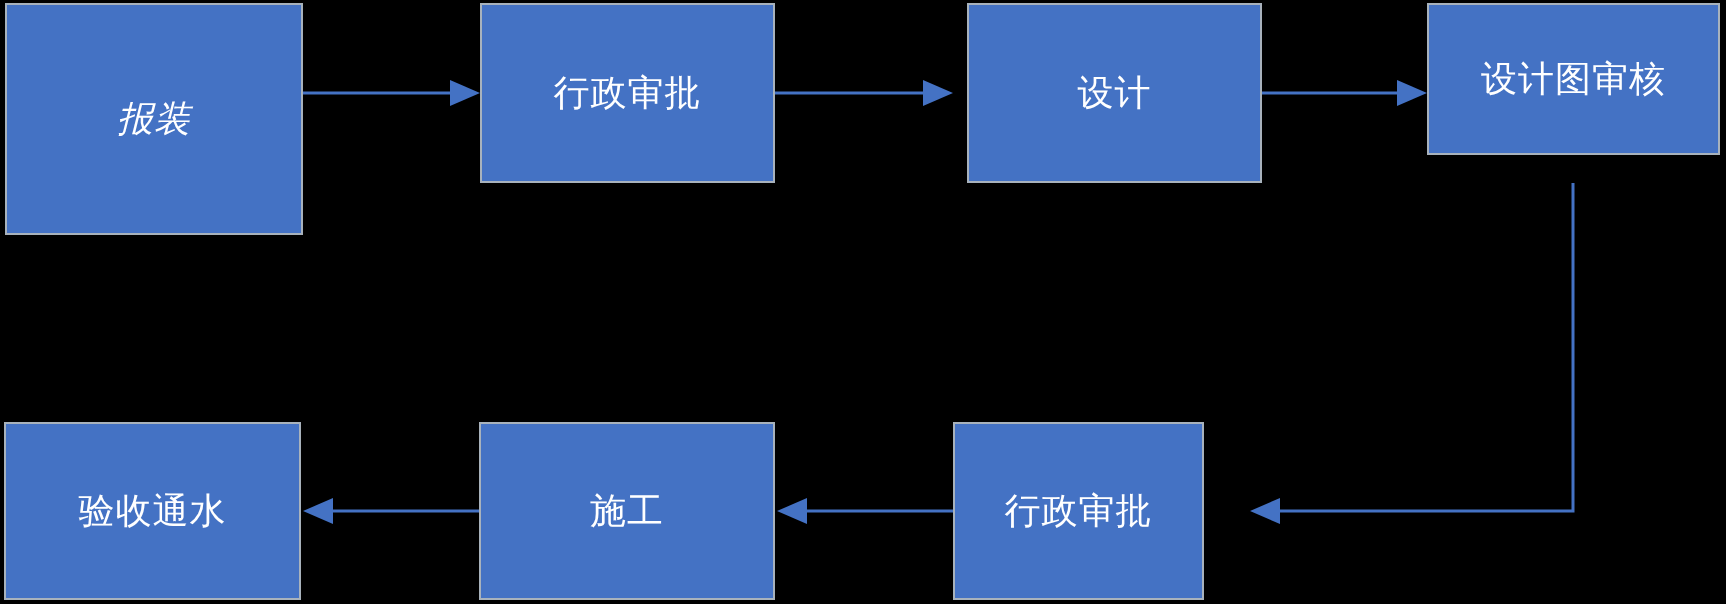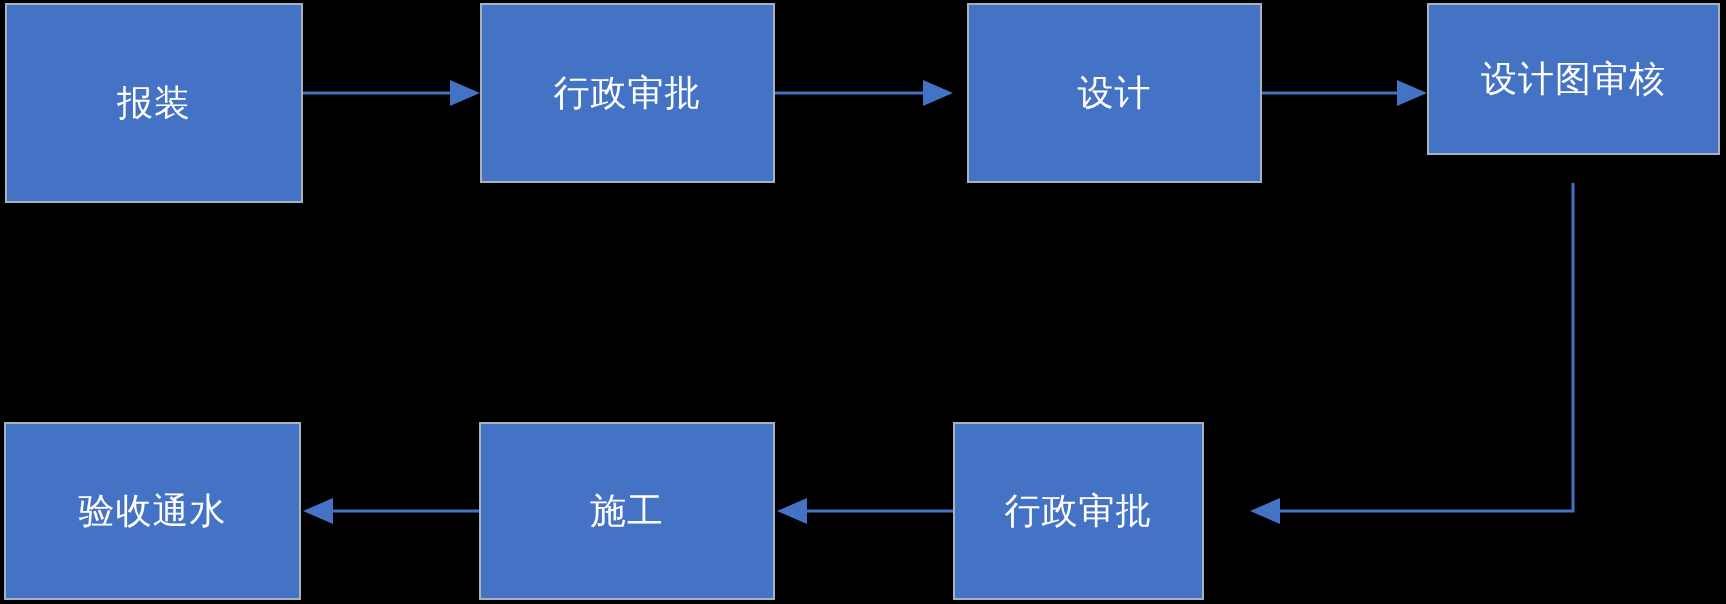--- a/index.html
+++ b/index.html
@@ -48,21 +48,21 @@
     justify-content: center;
     background: var(--box-fill);
     border: 2px solid var(--box-border);
     color: var(--text);
     font-size: 36px;
     letter-spacing: 1px;
     text-align: center;
     white-space: nowrap;
   }
   
-  #node-apply           { left: 5px;    top: 3px;   width: 298px; height: 200px; }
+  #node-apply           { left: 5px;    top: 3px;   width: 298px; height: 232px; font-style: italic; }
   #node-plan            { left: 480px;  top: 3px;   width: 295px; height: 180px; }
   #node-design          { left: 953px;  top: 3px;   width: 295px; height: 180px; margin-left: 14px; }
   #node-design-review   { left: 1427px; top: 3px;   width: 293px; height: 152px; }
   
   #node-admin-approval  { left: 953px;  top: 422px; width: 251px; height: 178px; }
   #node-construction    { left: 479px;  top: 422px; width: 296px; height: 178px; }
   #node-acceptance      { left: 4px;    top: 422px; width: 297px; height: 178px; }
 </style>
 </head>
 <body>

